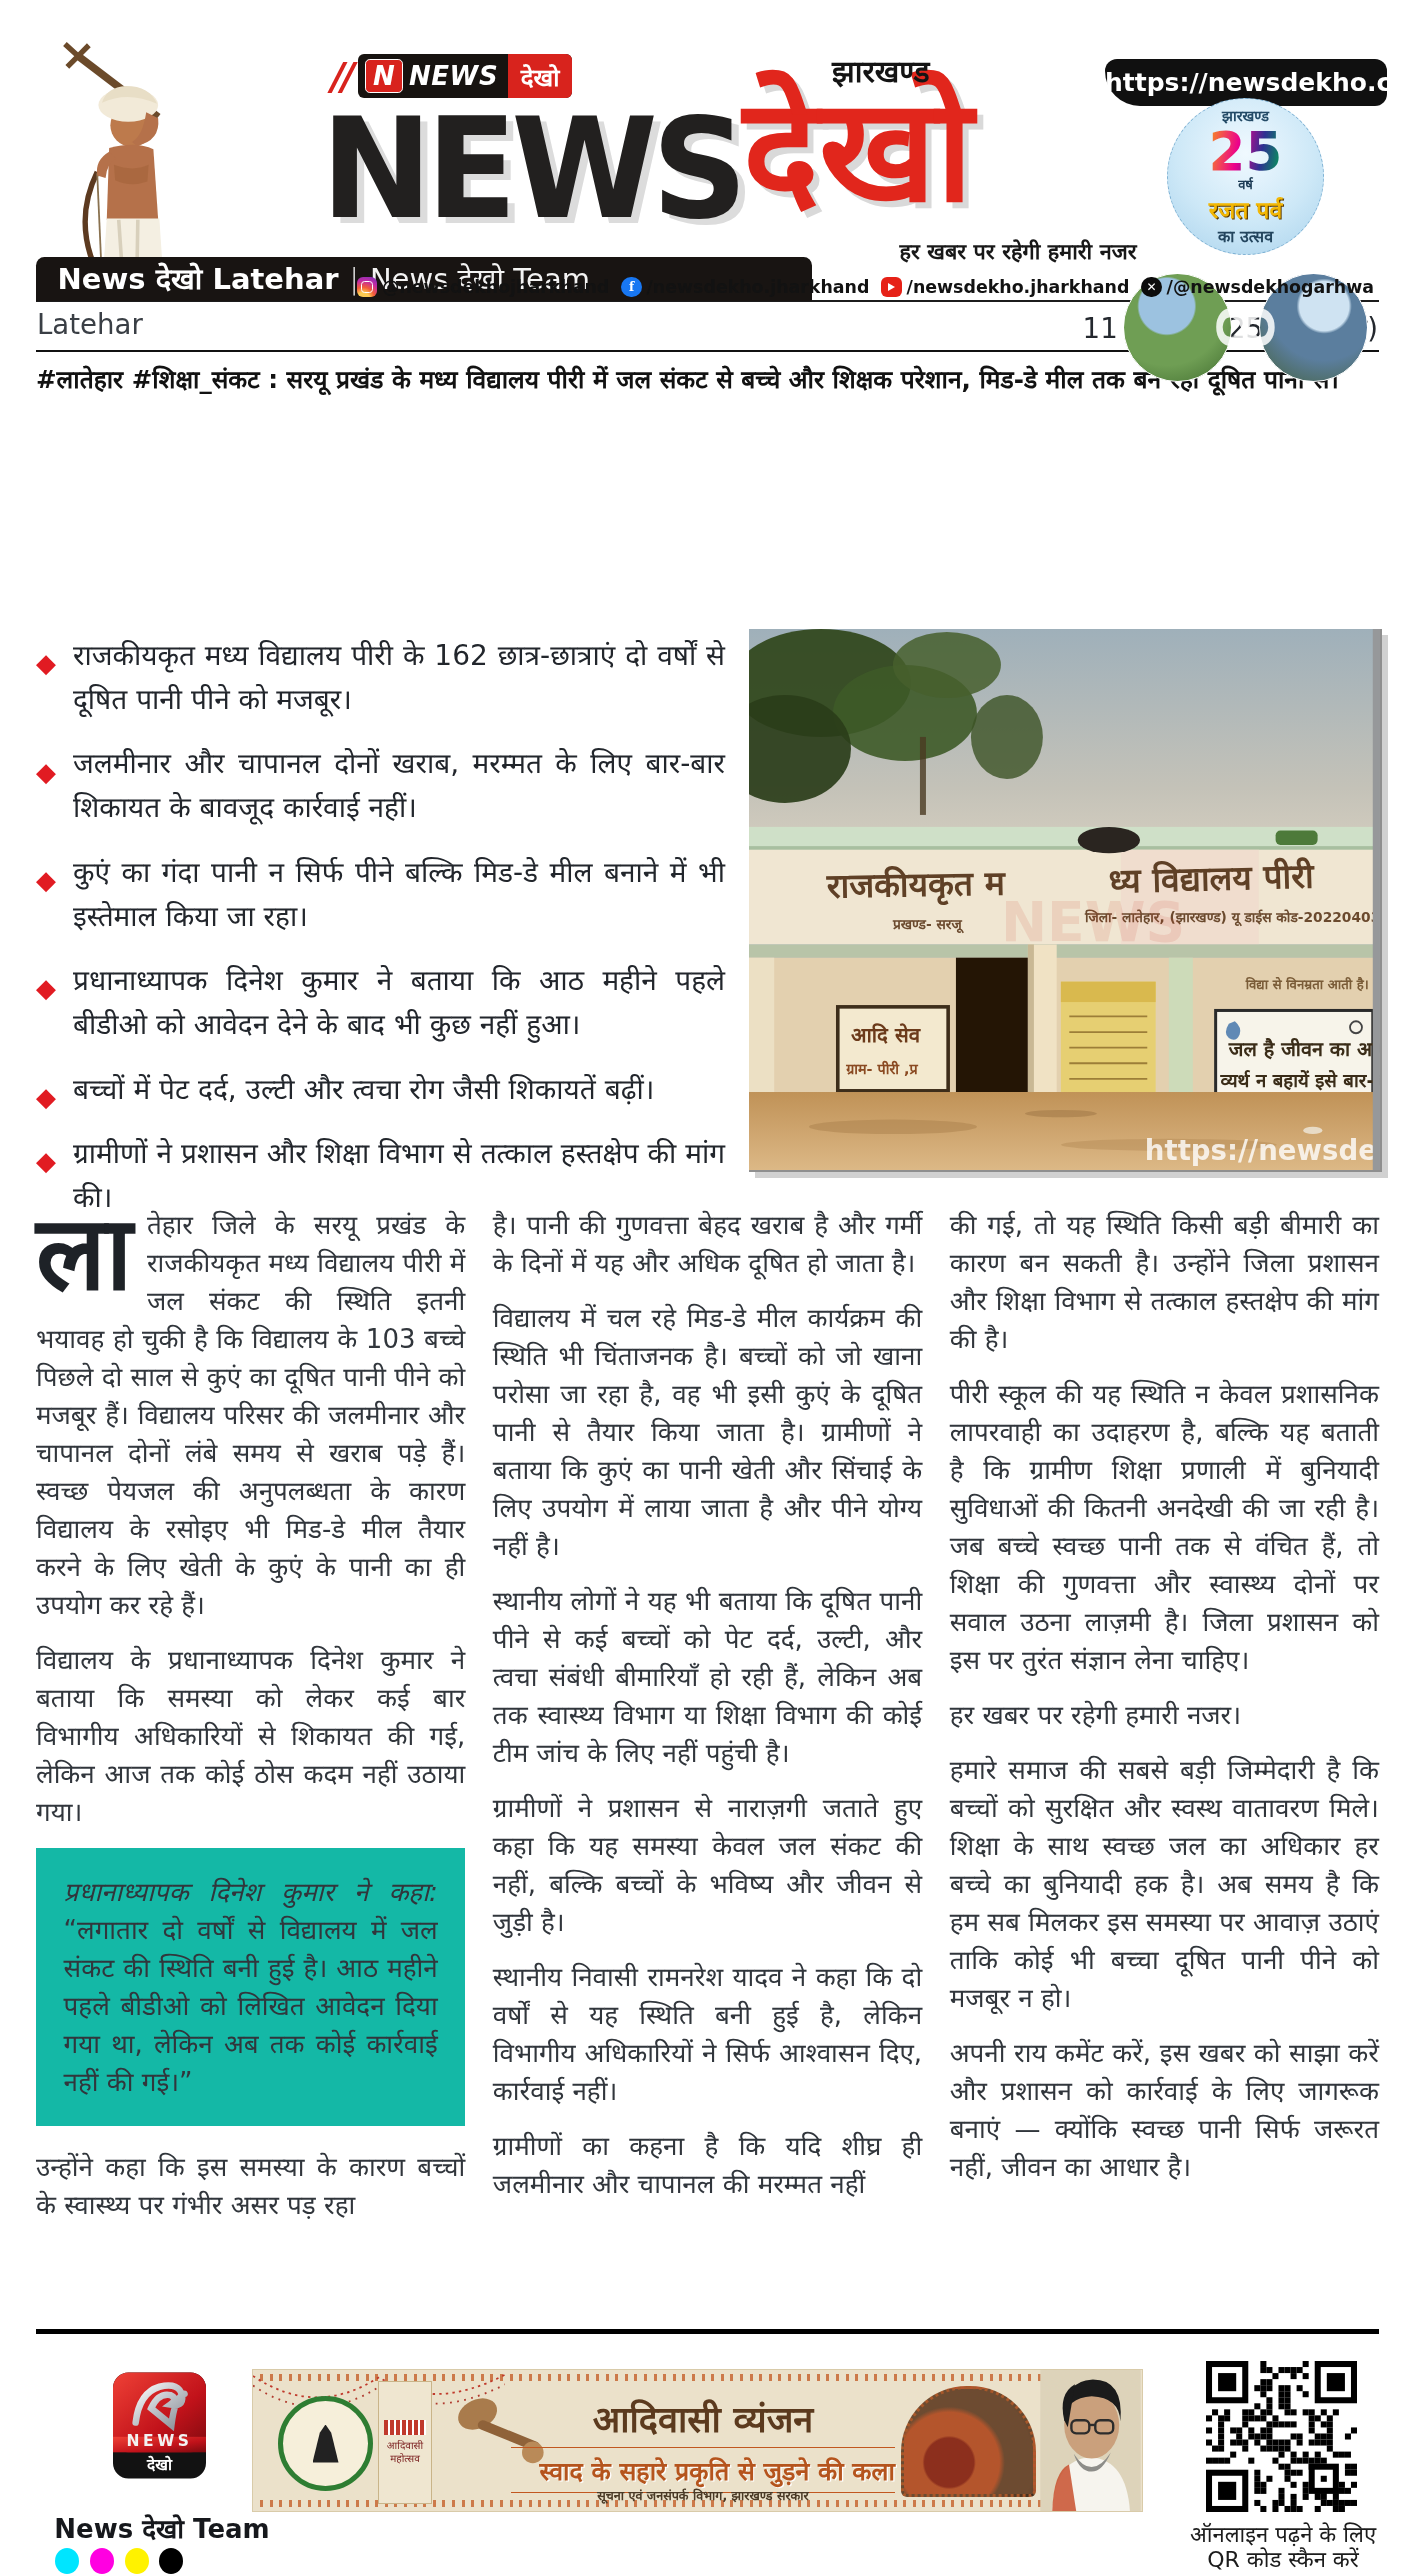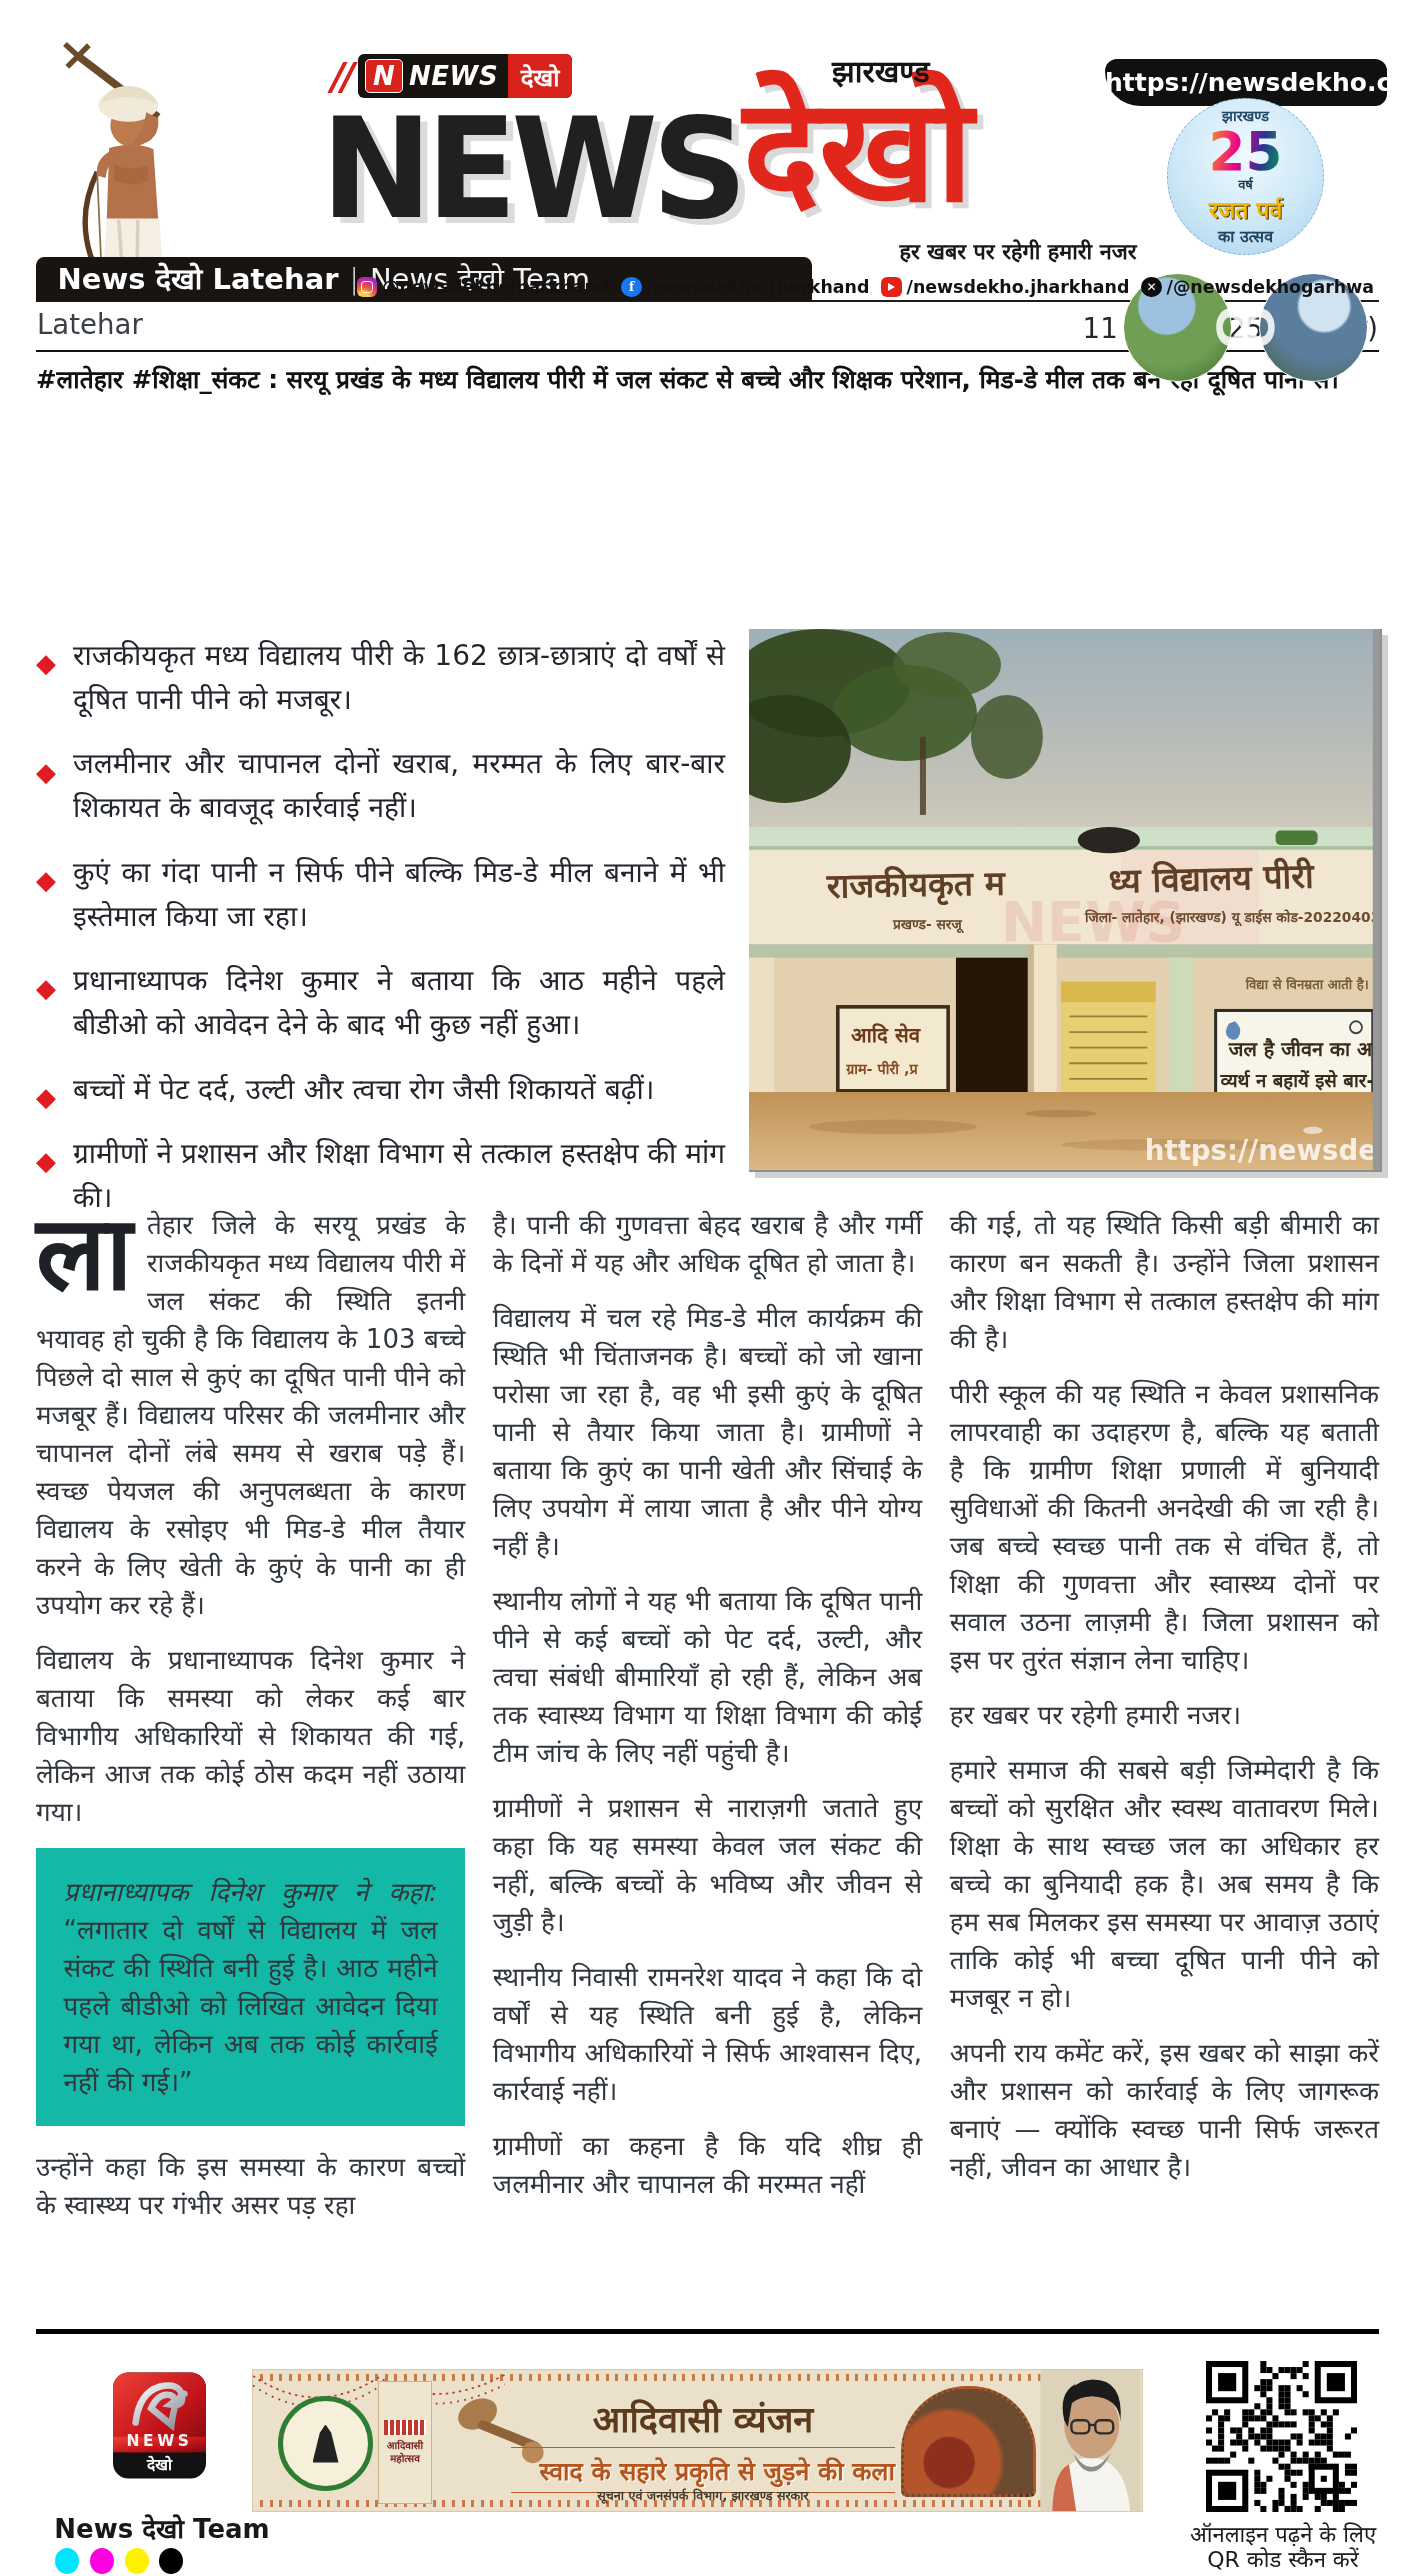--- a/index.html
+++ b/index.html
@@ -98,21 +98,21 @@
   .ad-title{position:absolute;left:300px;top:24px;width:300px;text-align:center;font-size:36px;font-weight:900;color:#5b3a1e;}
   .ad-sub{position:absolute;left:258px;top:77px;width:384px;text-align:right;font-size:25px;font-weight:900;color:#b5541d;
           border-top:1.8px solid #c2571f;border-bottom:1.8px solid #c2571f;padding:4.8px 0;text-shadow:1.2px 1.2px 0 #fff;}
   .ad-credit{position:absolute;left:300px;bottom:7.2px;width:300px;text-align:center;font-size:12.6px;font-weight:700;color:#4a3a26;}
   .seal{position:absolute;left:25px;top:26px;width:85px;height:85px;border-radius:50%;border:5.4px solid #2e7d32;
         background:#f6efda;display:flex;align-items:center;justify-content:center;}
   .seal i{width:26px;height:38px;background:#222;display:block;clip-path:polygon(50% 0,72% 22%,100% 100%,0 100%,28% 22%);}
   .booklet{position:absolute;left:125px;top:10.8px;width:52px;height:121px;background:#efe6d0;border:1.2px solid #c9b489;
            display:flex;flex-direction:column;align-items:center;justify-content:center;gap:3.6px;}
   .booklet .gar{width:42px;height:15.6px;background:repeating-linear-gradient(90deg,#c0392b 0 3.6px,#fff 3.6px 6px);}
-  .booklet span{font-size:10.2px;font-weight:700;color:#7a1f1f;text-align:center;line-height:13px;}
+  .booklet span{font-size:10.2px;font-weight:400;color:#7a1f1f;text-align:center;line-height:13px;}
   .spoon{position:absolute;left:191px;top:20.4px;width:108px;height:102px;}
   .food-frame{position:absolute;left:648px;top:15.6px;width:135px;height:111px;border:3.6px dotted #a8582a;
               border-radius:66px 66px 6px 6px;box-sizing:border-box;
               background:radial-gradient(circle at 35% 70%,#8c2f1d 0 22%,#b4552c 24% 45%,#6d4b31 50% 75%,#3f2c1c 100%);}
   .cm{position:absolute;right:1.2px;top:0;width:101px;height:141px;}
 
   .qr-box{left:1206px;top:2361px;width:151px;height:151px;background:#fff;}
   .qr-caption{left:1181px;top:2522px;width:204px;text-align:center;font-size:22px;line-height:25px;color:#1c1c1c;}
 
   svg text{font-family:"DejaVu Sans","Liberation Sans",sans-serif;}

